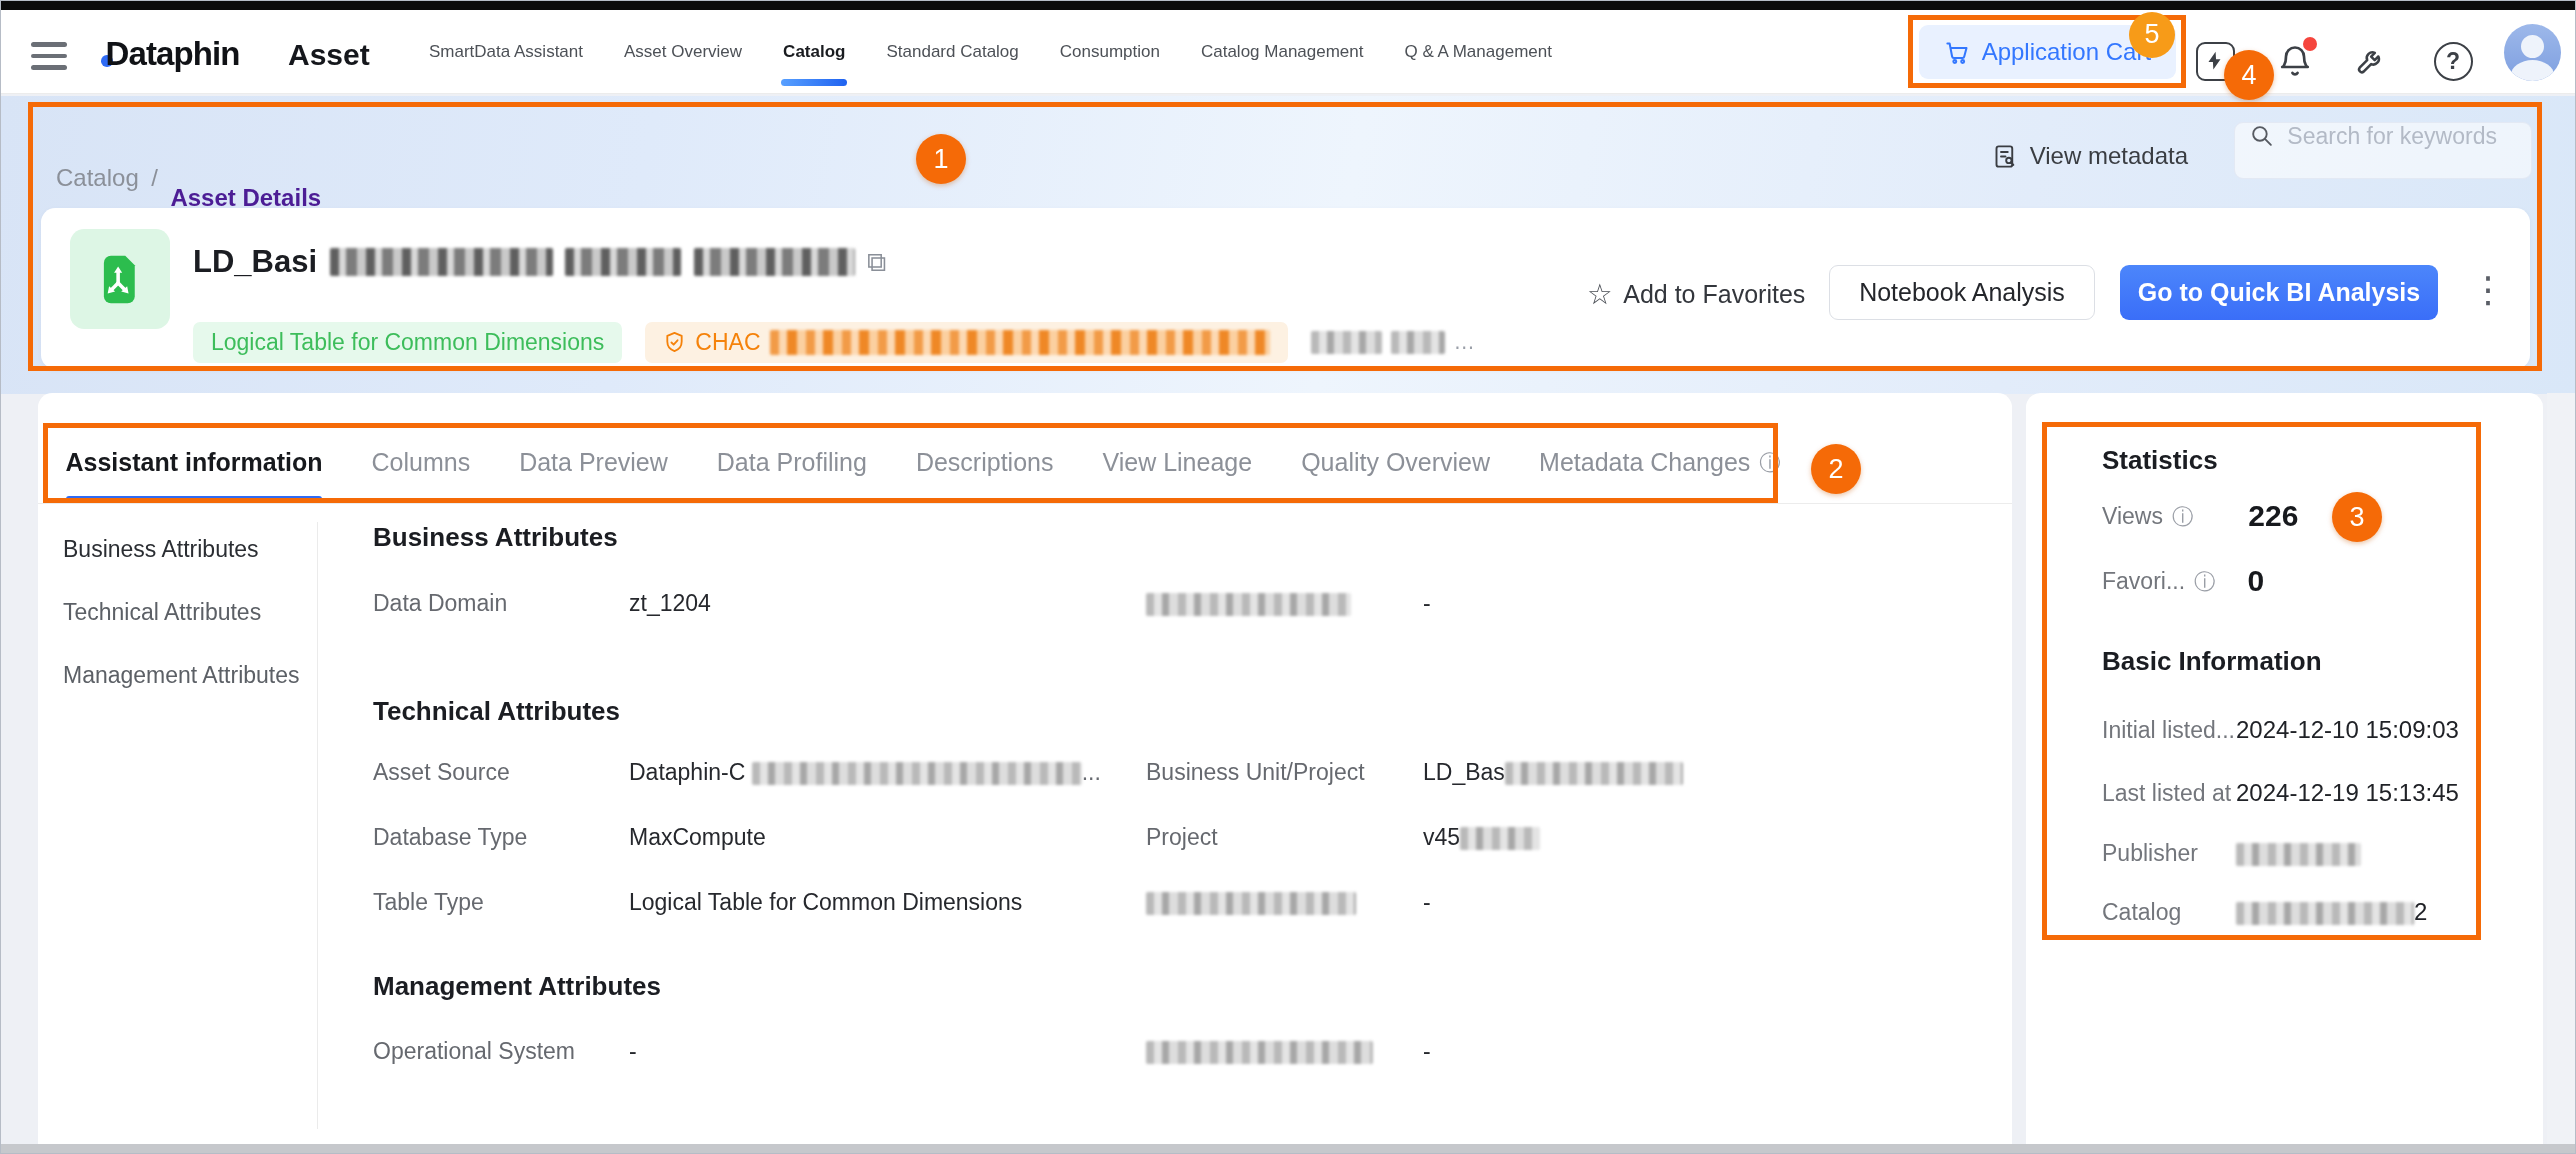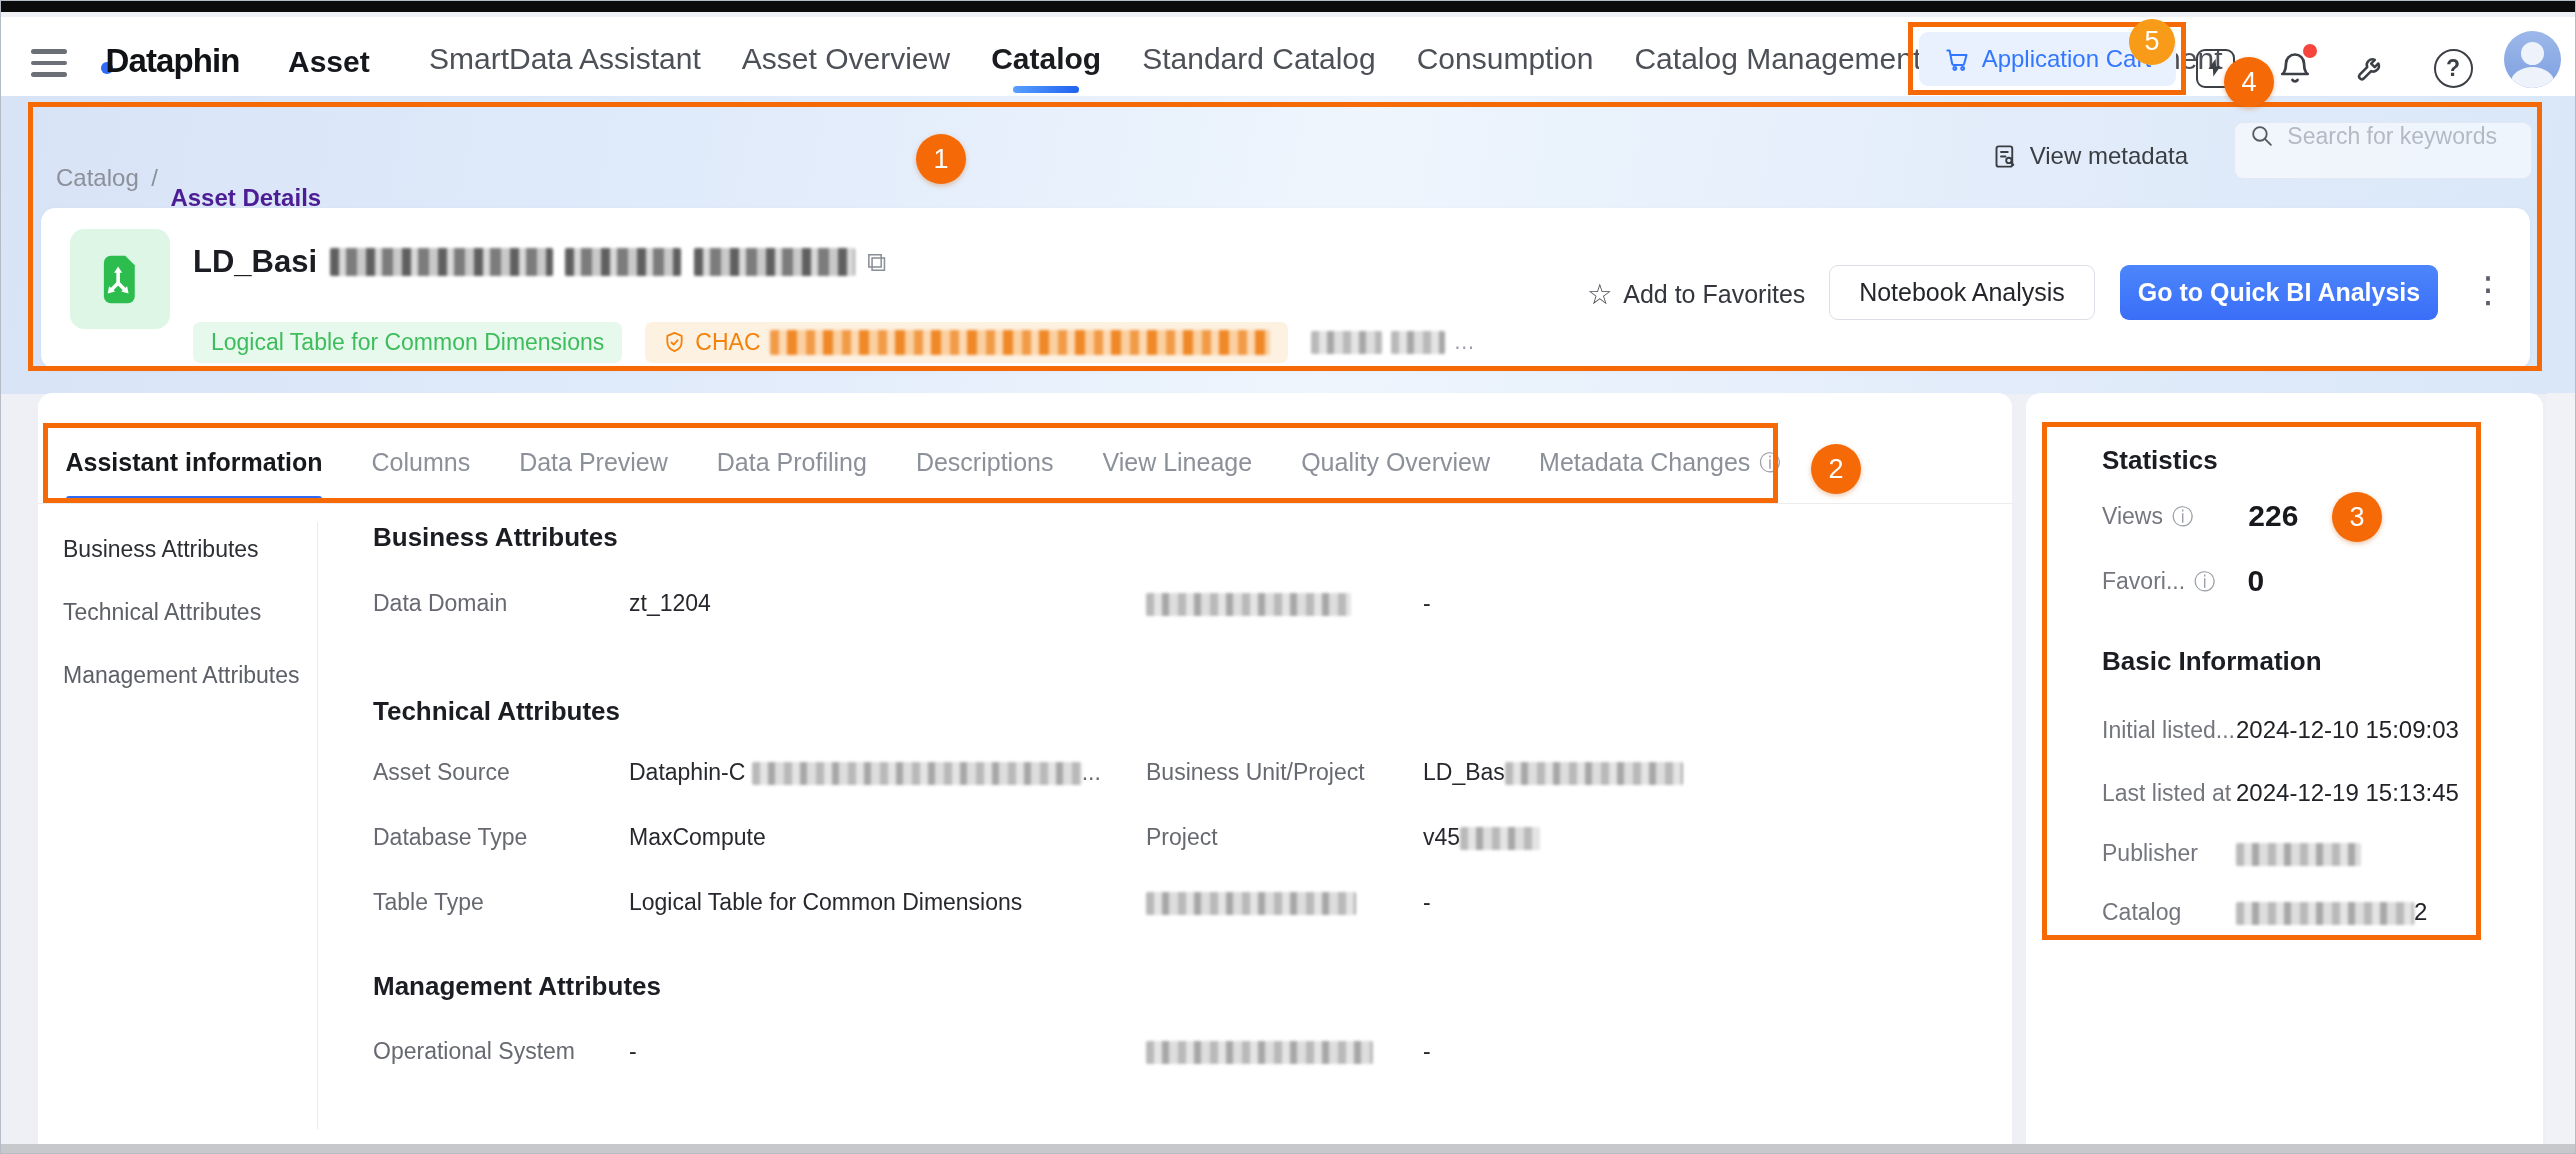--- a/index.html
+++ b/index.html
@@ -6,28 +6,28 @@
   html,body { width:2576px; height:1154px; }
   body { font-family:"Liberation Sans", sans-serif; background:#eef0f5; }
   .frame { position:relative; width:2576px; height:1154px; overflow:hidden; border:1.8px solid #b6bcc6; background:#eef0f5; }
   .abs { position:absolute; }
 
   
   .topstrip { left:0; top:0; width:100%; height:10.7px; background:#0b0b0b; }
   .botstrip { left:0; bottom:0; width:100%; height:9px; background:#c6c8cc; }
 
   
-  .nav { left:0; top:16px; width:100%; height:84px; background:#ffffff; border-bottom:0.9px solid #ececec; }
+  .nav { left:0; top:9px; width:100%; height:84px; background:#ffffff; border-bottom:0.9px solid #ececec; }
   .hamburger { left:30px; top:32px; width:36px; height:28.5px; cursor:pointer; }
   .hamburger span { display:block; height:4.5px; width:36px; background:#6b6f76; border-radius:2.7px; margin-bottom:7.1px; }
   .logo { left:100px; top:25px; font-size:33px; font-weight:bold; color:#101216; letter-spacing:-0.9px; }
   .logo .dot { display:inline-block; width:11.6px; height:11.6px; border-radius:50%; background:#2f6bf5; margin-right:-7.1px; vertical-align:-1.8px; }
   .product { left:287px; top:28px; font-size:30px; font-weight:bold; color:#15171c; }
   .navlinks { left:428px; top:0; height:84px; display:flex; align-items:center; gap:41px; }
-  .navlink { font-size:30px; color:#4d5157; white-space:nowrap; cursor:pointer; position:relative; height:68px; display:flex; align-items:center; }
+  .navlink { font-size:17px; color:#4d5157; white-space:nowrap; cursor:pointer; position:relative; height:68px; display:flex; align-items:center; }
   .navlink.active { color:#1a1c20; font-weight:bold; }
   .navlink.active::after { content:""; position:absolute; left:50%; transform:translateX(-50%); bottom:0; width:66px; height:7.1px; border-radius:4.5px; background:linear-gradient(90deg,#58a0ff,#1f62f0); }
 
   .cart-annot { left:1907px; top:4.5px; width:278px; height:73px; border:5.4px solid #f56a07; background:transparent; }
   .cart-pill { left:1918px; top:15px; width:257px; height:54px; background:#e9f1ff; border-radius:9px; display:flex; align-items:center; justify-content:center; gap:10.7px; cursor:pointer; }
   .cart-pill .lbl { color:#3377ff; font-size:24px; }
   .badge5 { left:2128px; top:1.8px; width:46px; height:46px; border-radius:50%; background:#f79b18; color:#fff; font-size:27px; display:flex; align-items:center; justify-content:center; z-index:60; }
 
   .topicon { top:27px; width:48px; height:48px; display:flex; align-items:center; justify-content:center; cursor:pointer; }
   .lightning-box { width:39px; height:39px; border:2.7px solid #3c4046; border-radius:9px; display:flex; align-items:center; justify-content:center; }

